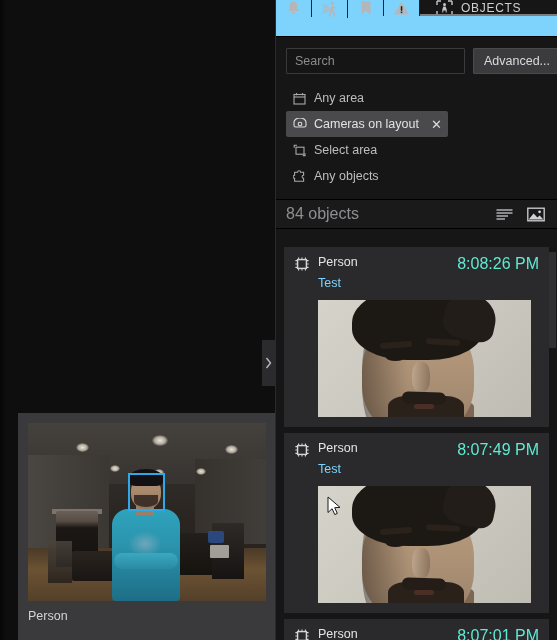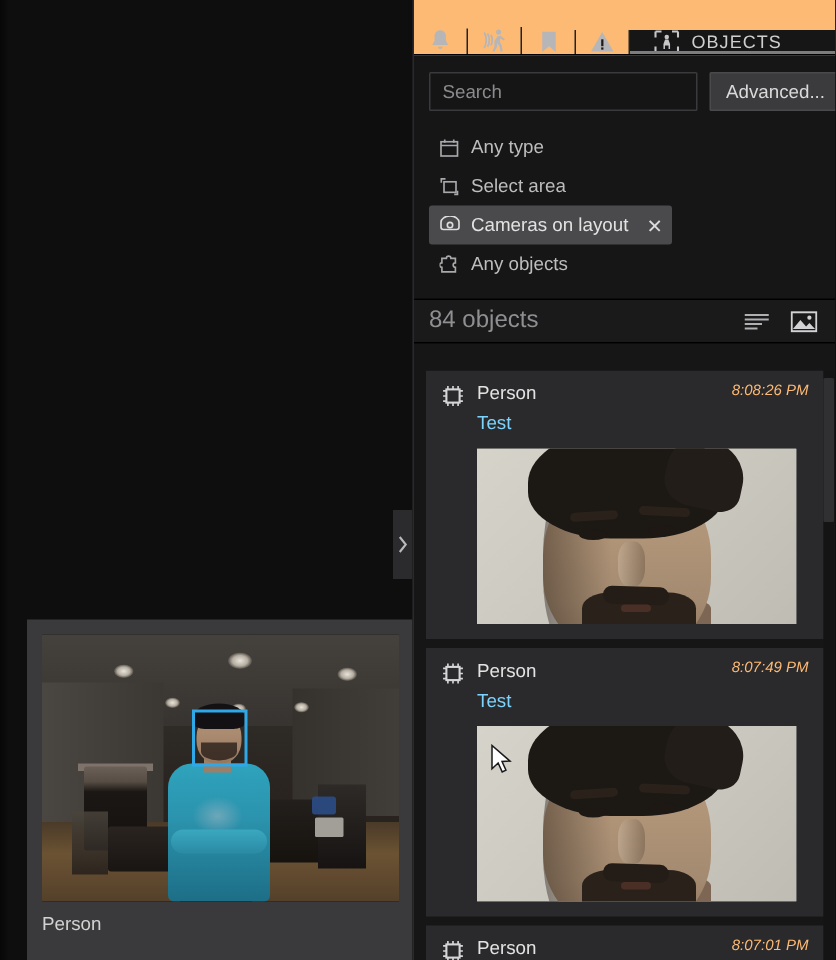--- a/index.html
+++ b/index.html
@@ -197,23 +197,23 @@
     height: 640px;
     background: #161617;
     border-left: 1px solid #2a2a2c;
     box-sizing: border-box;
     overflow: hidden;
   }
 
   .tabbar {
     position: relative;
     height: 36px;
-    background: #fdba74;
+    background: #7dd3fc;
     display: flex;
-    align-items: flex-end;
+    align-items: flex-start;
     border-bottom: 1px solid #000;
   }
   .tab-icon {
     width: 35px;
     display: flex;
     align-items: center;
     justify-content: center;
     border-right: 1px solid #232325;
     cursor: pointer;
   }
@@ -327,21 +327,21 @@
     position: relative;
     cursor: pointer;
   }
   .card-head {
     display: flex;
     align-items: flex-start;
     gap: 8px;
   }
   .card-icon { width: 16px; height: 16px; flex: 0 0 16px; margin-top: 1px;}
   .card-title { color: #e3e3e3; font-size: 12.5px; flex: 1; }
-  .card-time { color: #fdba74; font-size: 10px; font-style: italic; }
+  .card-time { color: #5eead4; font-size: 16px; }
   .card-sub { color: #7dd3fc; font-size: 12.5px; margin: 3px 0 0 24px; }
   .card-thumb {
     margin: 10px 0 0 24px;
     width: 213px;
     height: 117px;
     overflow: hidden;
     background: #2a2a2c;
     position: relative;
   }
   .face {
@@ -546,43 +546,43 @@
   <div class="filters">
 
     <div class="filter-row">
       <span class="ficon">
         <svg width="13" height="13" viewBox="0 0 13 13">
           <rect x="1" y="2.5" width="11" height="9.5" fill="none" stroke="#a9a9ac" stroke-width="1.1"></rect>
           <path d="M1 5 H12" stroke="#a9a9ac" stroke-width="1.1"></path>
           <path d="M3.5 1 V3.2 M9.5 1 V3.2" stroke="#a9a9ac" stroke-width="1.1"></path>
         </svg>
       </span>
-      <span>Any type</span>
+      <span>Any area</span>
+    </div>
+
+    <div class="filter-row active">
+      <span class="ficon">
+        <svg width="14" height="13" viewBox="0 0 14 13">
+          <path d="M1 4.2 a6 4.2 0 0 1 12 0 v3.2 a1.6 1.6 0 0 1 -1.6 1.6 h-8.8 a1.6 1.6 0 0 1 -1.6 -1.6 z" fill="none" stroke="#dcdcdc" stroke-width="1.1"></path>
+          <circle cx="7" cy="6" r="1.8" fill="none" stroke="#dcdcdc" stroke-width="1.1"></circle>
+        </svg>
+      </span>
+      <span>Cameras on layout</span>
+      <span class="fchip-close">✕</span>
     </div>
 
     <div class="filter-row">
       <span class="ficon">
         <svg width="13" height="13" viewBox="0 0 13 13">
           <path d="M1.2 3.8 V1.2 H4" fill="none" stroke="#a9a9ac" stroke-width="1.1"></path>
           <rect x="3" y="3.2" width="8" height="7" fill="none" stroke="#a9a9ac" stroke-width="1.1"></rect>
           <path d="M9.8 11.6 H12 V9.2" fill="none" stroke="#a9a9ac" stroke-width="1.1"></path>
         </svg>
       </span>
       <span>Select area</span>
-    </div>
-
-    <div class="filter-row active">
-      <span class="ficon">
-        <svg width="14" height="13" viewBox="0 0 14 13">
-          <path d="M1 4.2 a6 4.2 0 0 1 12 0 v3.2 a1.6 1.6 0 0 1 -1.6 1.6 h-8.8 a1.6 1.6 0 0 1 -1.6 -1.6 z" fill="none" stroke="#dcdcdc" stroke-width="1.1"></path>
-          <circle cx="7" cy="6" r="1.8" fill="none" stroke="#dcdcdc" stroke-width="1.1"></circle>
-        </svg>
-      </span>
-      <span>Cameras on layout</span>
-      <span class="fchip-close">✕</span>
     </div>
 
     <div class="filter-row">
       <span class="ficon">
         <svg width="14" height="13" viewBox="0 0 14 13">
           <path d="M4.6 2.2 a1.5 1.5 0 0 1 3 0 h3 v3 a1.5 1.5 0 0 0 0 3 v3 h-9 v-3 a1.5 1.5 0 0 1 0 -3 v-3 z" fill="none" stroke="#a9a9ac" stroke-width="1.1"></path>
         </svg>
       </span>
       <span>Any objects</span>
     </div>

